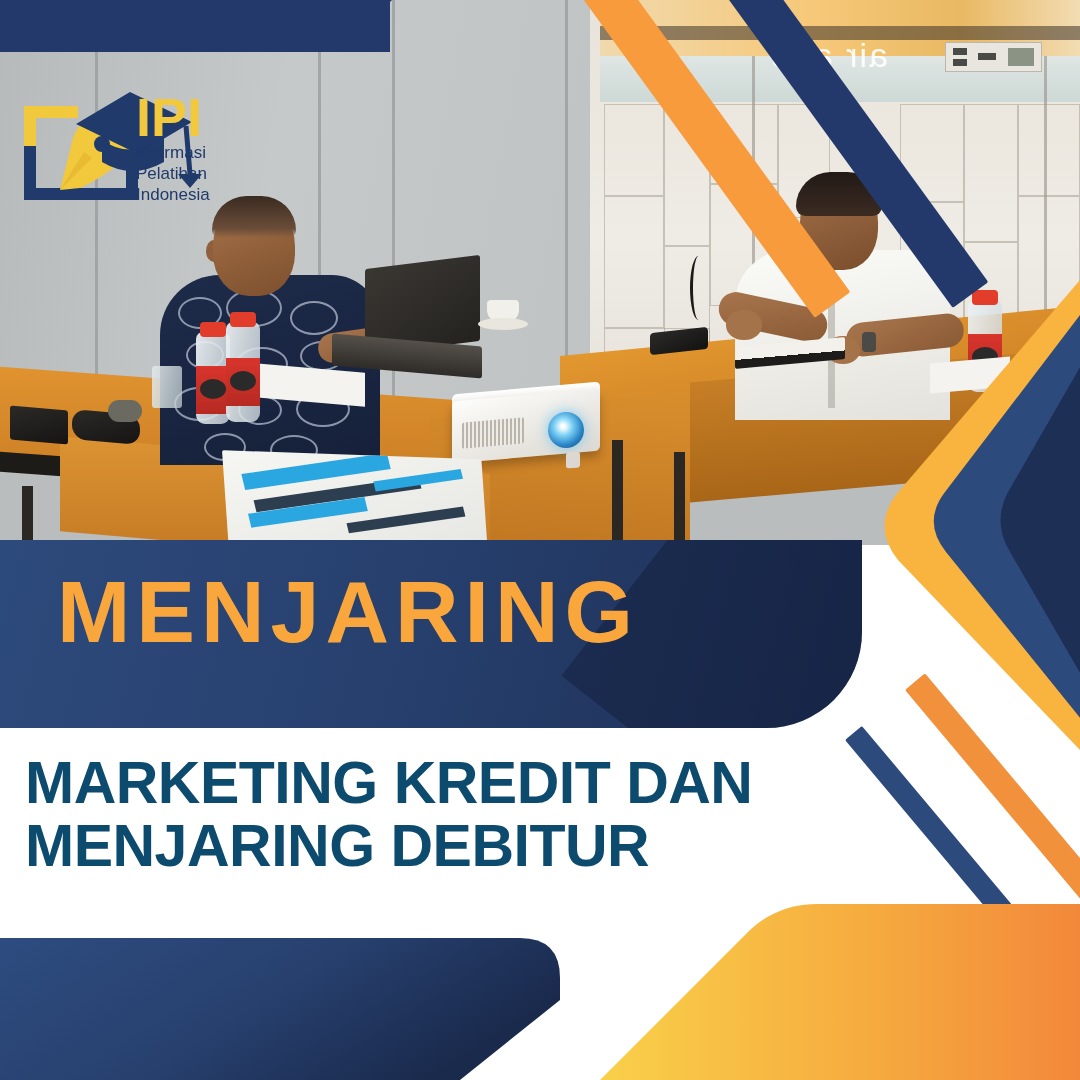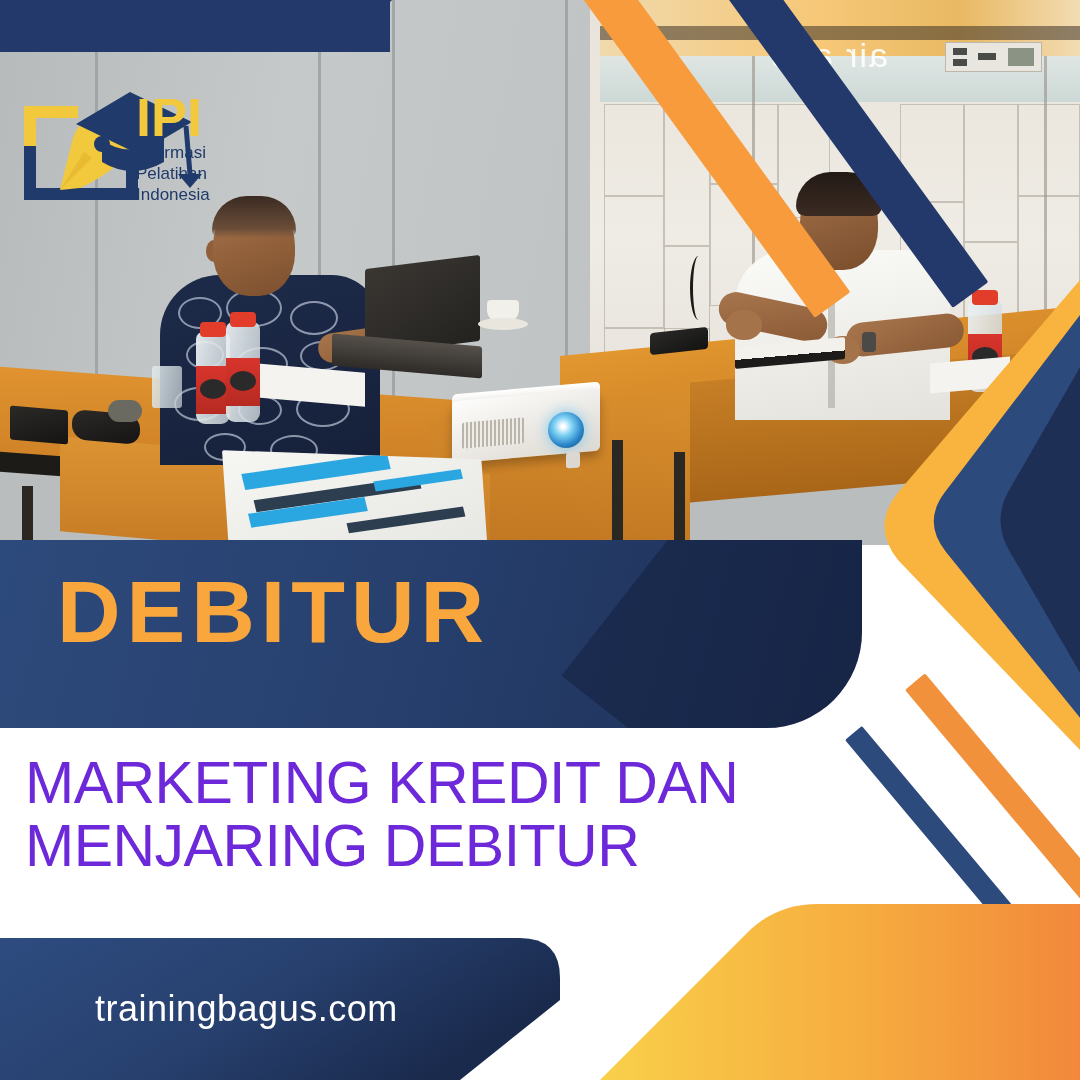--- a/index.html
+++ b/index.html
@@ -113,22 +113,22 @@
   .stripe{position:absolute;transform-origin:top left;border-radius:2px;}
 
   .band-training{position:absolute;left:0;top:540px;width:862px;height:188px;
     background:linear-gradient(105deg,#2d4a7c 0%,#27406e 45%,#1d2f56 100%);
     border-bottom-right-radius:96px;overflow:hidden;}
   .band-training .shear{position:absolute;right:-60px;top:-40px;width:300px;height:300px;
     background:rgba(12,22,46,.38);transform:rotate(38deg);}
   .training-text{position:absolute;left:57px;top:568px;font-size:88px;font-weight:700;color:#f9a63c;
     letter-spacing:6px;line-height:1;}
 
-  .headline{position:absolute;left:25px;top:752px;width:770px;color:#6d28d9;
-    font-size:59px;font-weight:400;line-height:1.07;letter-spacing:-0.5px;}
+  .headline{position:absolute;left:25px;top:752px;width:770px;color:#0c4a6e;
+    font-size:59px;font-weight:700;line-height:1.07;letter-spacing:-0.5px;}
   .url{position:absolute;left:95px;top:988px;color:#fff;font-size:36px;font-weight:300;letter-spacing:.5px;}
 </style>
 </head>
 <body>
 
 <div id="poster">
 
   <div class="photo">
 
     <div class="wall-l"></div>
@@ -280,21 +280,21 @@
 
   <svg style="position:absolute;left:770px;top:280px;" width="320" height="470">
     <path d="M310 0 L130 210 Q100 245 128 280 L310 470 L310 0 Z" fill="#f9b33f"></path>
     <path d="M320 22 L175 212 Q152 242 176 272 L320 450 L320 22 Z" fill="#2d4a7c"></path>
     <path d="M320 70 L238 212 Q222 242 240 272 L320 410 Z" fill="#1e2f55"></path>
   </svg>
 
   <div class="band-training">
     <div class="shear"></div>
   </div>
-  <div class="training-text">DEBITUR</div>
+  <div class="training-text">MENJARING</div>
 
   <div class="headline">
     <div>MARKETING KREDIT DAN</div>
     <div>MENJARING DEBITUR</div>
   </div>
 
   <div class="stripe" style="left:905px;top:690px;width:26px;height:330px;background:#f2913c;transform:rotate(-40deg);"></div>
   <div class="stripe" style="left:845px;top:740px;width:22px;height:300px;background:#2d4a7c;transform:rotate(-40deg);"></div>
 
   <svg style="position:absolute;left:540px;top:890px;" width="540" height="190">
@@ -311,15 +311,14 @@
   <svg style="position:absolute;left:0;top:930px;" width="660" height="150">
     <defs>
       <linearGradient id="nvg" x1="0" y1="0" x2="1" y2="0.4">
         <stop offset="0" stop-color="#2e4c80"></stop>
         <stop offset="55%" stop-color="#27406e"></stop>
         <stop offset="100%" stop-color="#1a2a4d"></stop>
       </linearGradient>
     </defs>
     <path d="M0 8 L520 8 Q560 8 560 48 L560 70 L460 150 L0 150 Z" fill="url(#nvg)"></path>
   </svg>
-  <div class="url">trainingbagus.com</div>
 
 </div>
 
 </body></html>

